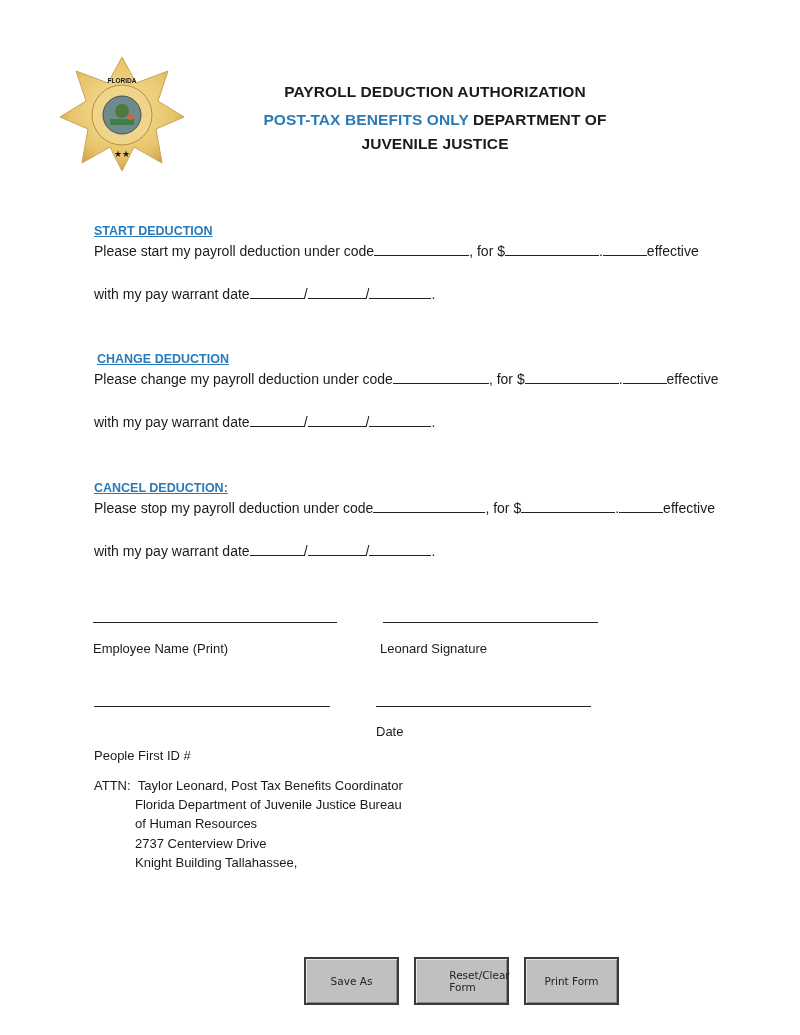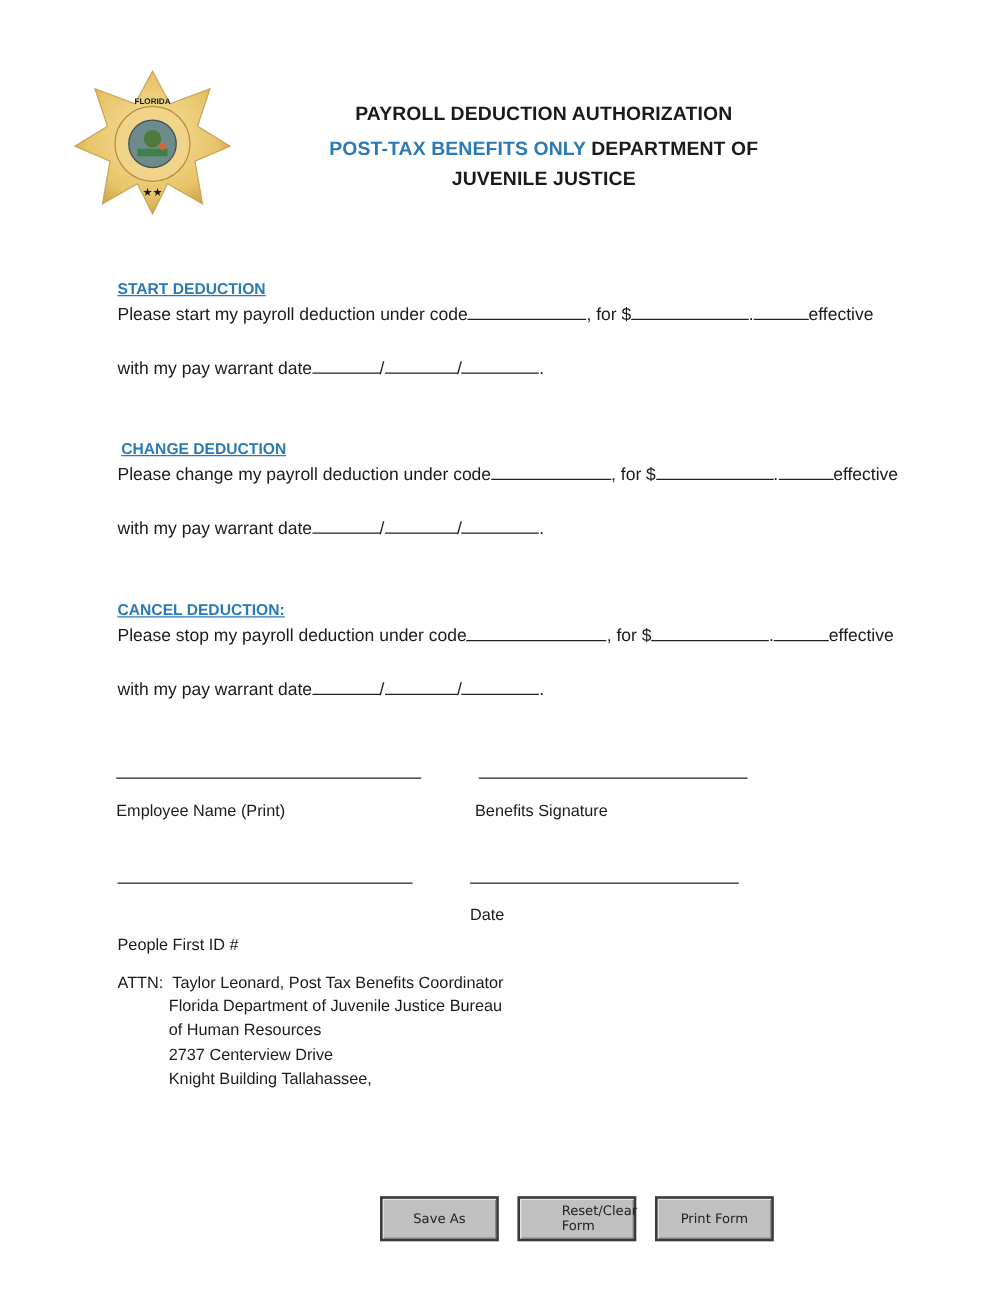--- a/index.html
+++ b/index.html
@@ -12,21 +12,21 @@
   .t2 { top: 111px; }
   .t3 { top: 135px; }
   .blue { color: #2a7ab8; }
   .heading { font-size: 12.5px; font-weight: bold; color: #2a7ab8; text-decoration: underline; }
   .line { font-size: 14px; white-space: nowrap; }
   .blank { display: inline-block; border-bottom: 1px solid #222; height: 11px; vertical-align: baseline; }
   .sigline { border-top: 1px solid #222; height: 0; }
   .label { font-size: 13px; }
   .attn { left: 94px; top: 776px; font-size: 13px; line-height: 19.2px; }
   .attn .indent { padding-left: 41px; }
-  .btn { top: 957px; height: 36px; background: #c0c0c0; border: 2px solid #3a3a3a;
+  .btn { top: 957px; height: 48px; background: #c0c0c0; border: 2px solid #3a3a3a;
          box-shadow: inset 1px 1px 0 #e6e6e6, inset -1px -1px 0 #8a8a8a;
          font-family: "DejaVu Sans", sans-serif; font-size: 10.5px; color: #222;
          display: flex; align-items: center; justify-content: center; box-sizing: border-box; cursor: pointer; }
 </style>
 </head>
 <body>
 
 <div class="abs badge">
   <svg width="128" height="118" viewBox="0 0 128 118">
     <defs>
@@ -71,21 +71,21 @@
         <span>Please stop my payroll deduction under code</span><span class="blank" style="width:112px"></span><span>, for $</span><span class="blank" style="width:94px"></span><span>.</span><span class="blank" style="width:44px"></span><span>effective</span>
       </div>
       <div class="abs line" style="left:94px; top:543px;">
         <span>with my pay warrant date</span><span class="blank" style="width:54px"></span><span>/</span><span class="blank" style="width:58px"></span><span>/</span><span class="blank" style="width:62px"></span><span>.</span>
       </div>
   </div>
 
 <div class="abs sigline" style="left:93px; top:622px; width:244px;"></div>
 <div class="abs sigline" style="left:383px; top:622px; width:215px;"></div>
 <div class="abs label" style="left:93px; top:641px;">Employee Name (Print)</div>
-<div class="abs label" style="left:380px; top:641px;">Benefits Signature</div>
+<div class="abs label" style="left:380px; top:641px;">Leonard Signature</div>
 
 <div class="abs sigline" style="left:94px; top:706px; width:236px;"></div>
 <div class="abs sigline" style="left:376px; top:706px; width:215px;"></div>
 <div class="abs label" style="left:94px; top:708px;margin-top:40px;">People First ID #</div>
 <div class="abs label" style="left:376px; top:724px;">Date</div>
 
 <div class="abs attn">
   <div><span>ATTN:</span>&nbsp;&nbsp;<span>Taylor Leonard, Post Tax Benefits Coordinator</span></div>
   <div class="indent">Florida Department of Juvenile Justice Bureau</div>
   <div class="indent">of Human Resources</div>

